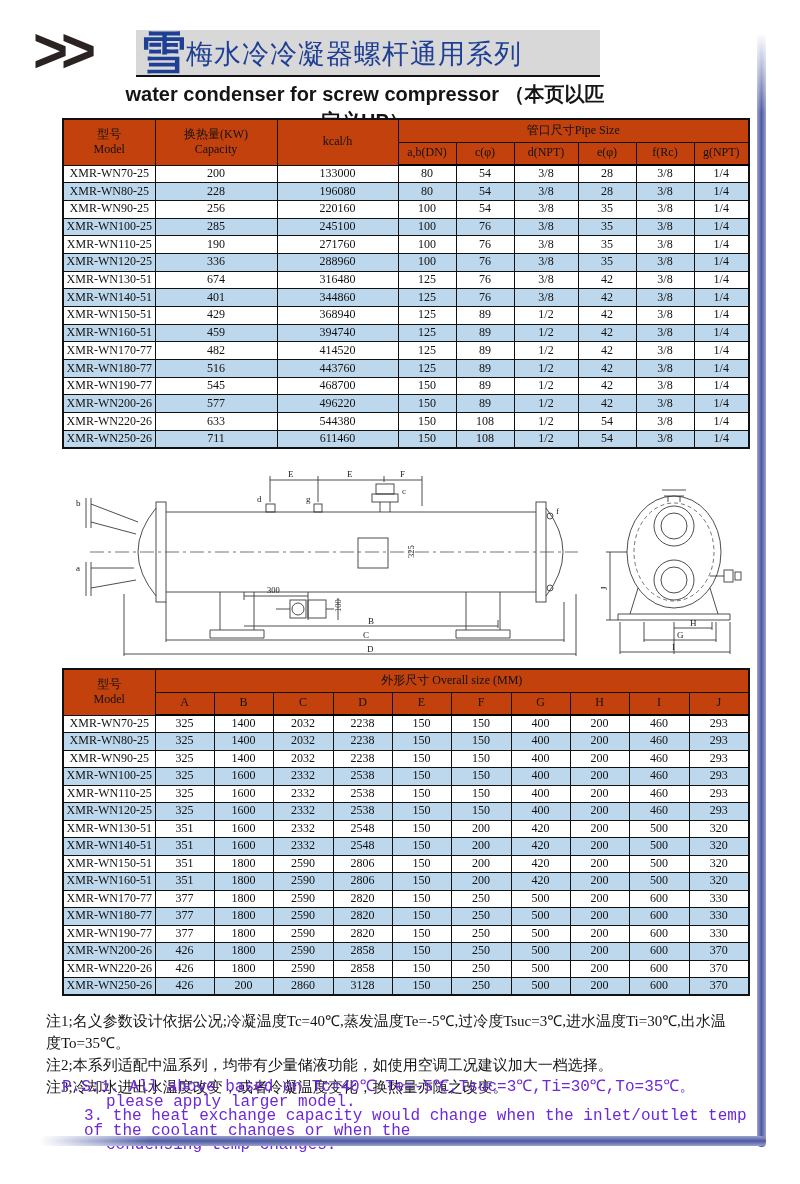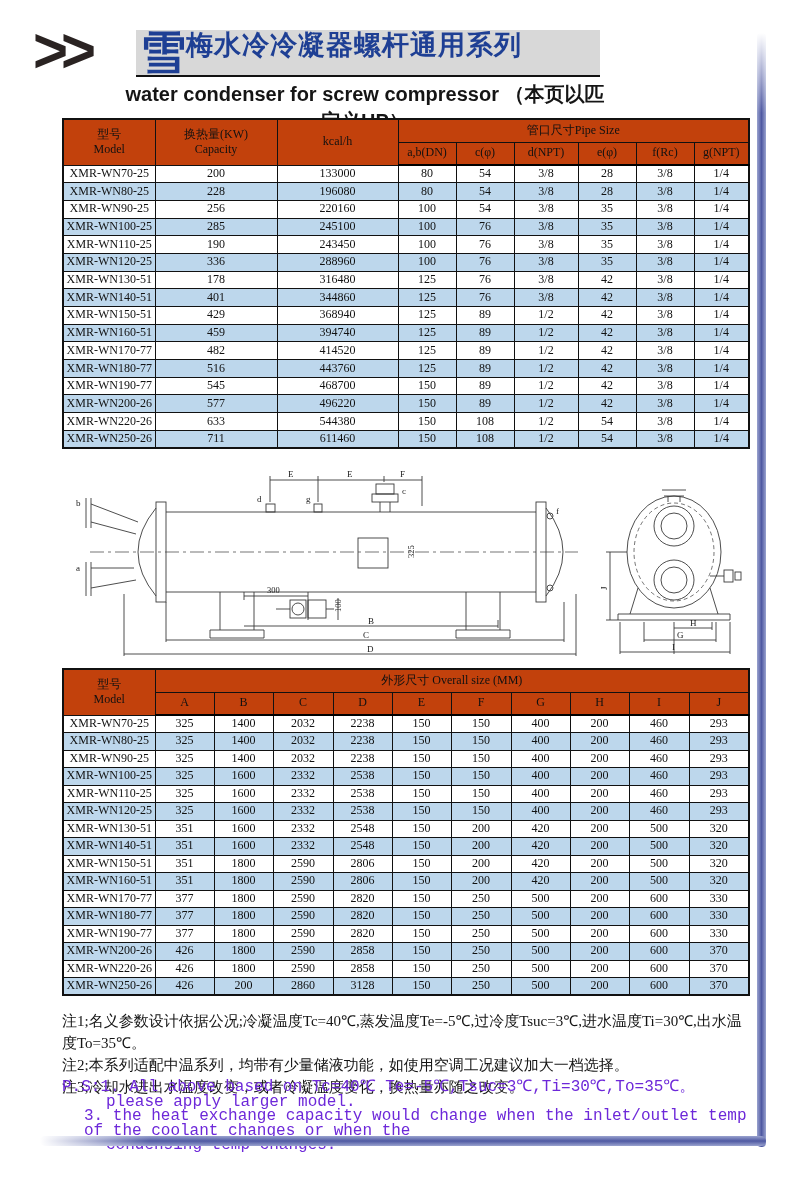--- a/index.html
+++ b/index.html
@@ -13,21 +13,21 @@
   .bar-bottom{position:absolute;left:40px;top:1136px;width:726px;height:10px;border-radius:5px;
     background:linear-gradient(to bottom,#9aa3cf,#4f59a2 50%,#9aa3cf)}
   .bar-bottom .fade{position:absolute;inset:0;background:linear-gradient(to right,#fff,rgba(255,255,255,0) 110px)}
 
   
   .chevrons{position:absolute;left:33px;top:16px;font-size:60px;font-weight:bold;color:#2a2322;
     letter-spacing:-7px;transform:scaleY(1.05)}
   .title-box{position:absolute;left:136px;top:30px;width:464px;height:47px;background:#d8d8d8;
     border-bottom:2px solid #111;display:flex;align-items:flex-end;padding-left:4px}
   .logo-char{font-size:46px;line-height:.95;color:#1e3f94;font-weight:bold;font-family:"Liberation Serif",serif}
-  .title-cn{font-size:27px;line-height:1;color:#1e3f94;font-weight:bold;padding-bottom:16px;letter-spacing:1px}
+  .title-cn{font-size:27px;line-height:1;color:#1e3f94;font-weight:normal;padding-bottom:7px;letter-spacing:1px}
   .subtitle{position:absolute;left:120px;top:81px;width:490px;text-align:center;font-size:20px;
     font-weight:bold;color:#151515}
 
   
   table{position:absolute;left:62px;width:686px;border-collapse:collapse;table-layout:fixed;
     border:2px solid #111;font-family:"Liberation Serif",serif;font-size:12px}
   th,td{border:1px solid #111;text-align:center;vertical-align:middle;font-weight:normal;
     padding:0;line-height:1.15;overflow:hidden;white-space:nowrap}
   thead th{background:#c2410c}
   thead tr:last-child th{border-bottom:2px solid #000000}
@@ -40,21 +40,21 @@
   #overall-table tbody td{height:17.5px}
   .two-line{line-height:1.25}
 
   
   .drawing{position:absolute;left:62px;top:468px;width:690px;height:198px}
   .drawing svg{width:100%;height:100%}
   .drawing text{font-family:"Liberation Serif",serif;font-size:9px;fill:#222}
   .drawing .num{font-size:8.5px}
 
   
-  .notes-cn{position:absolute;left:62px;top:1010px;width:690px;font-family:"Liberation Serif",serif;
+  .notes-cn{position:absolute;left:46px;top:1010px;width:690px;font-family:"Liberation Serif",serif;
     font-size:15px;line-height:22px;color:#141414}
   .notes-en{position:absolute;left:62px;top:1080px;width:690px;font-family:"Liberation Mono",monospace;
     font-size:16px;line-height:14.5px;color:#6d28d9}
   .en-ind-1{padding-left:22px}
   .en-ind-2{padding-left:44px}
 </style>
 </head>
 <body>
 
 <div class="chevrons">&gt;&gt;</div>
@@ -139,42 +139,42 @@
         <td>100</td>
         <td>76</td>
         <td>3/8</td>
         <td>35</td>
         <td>3/8</td>
         <td>1/4</td>
       </tr>
       <tr>
         <td>XMR-WN110-25</td>
         <td>190</td>
-        <td>243450</td>
+        <td>271760</td>
         <td>100</td>
         <td>76</td>
         <td>3/8</td>
         <td>35</td>
         <td>3/8</td>
         <td>1/4</td>
       </tr>
       <tr class="alt">
         <td>XMR-WN120-25</td>
         <td>336</td>
         <td>288960</td>
         <td>100</td>
         <td>76</td>
         <td>3/8</td>
         <td>35</td>
         <td>3/8</td>
         <td>1/4</td>
       </tr>
       <tr>
         <td>XMR-WN130-51</td>
-        <td>178</td>
+        <td>674</td>
         <td>316480</td>
         <td>125</td>
         <td>76</td>
         <td>3/8</td>
         <td>42</td>
         <td>3/8</td>
         <td>1/4</td>
       </tr>
       <tr class="alt">
         <td>XMR-WN140-51</td>

